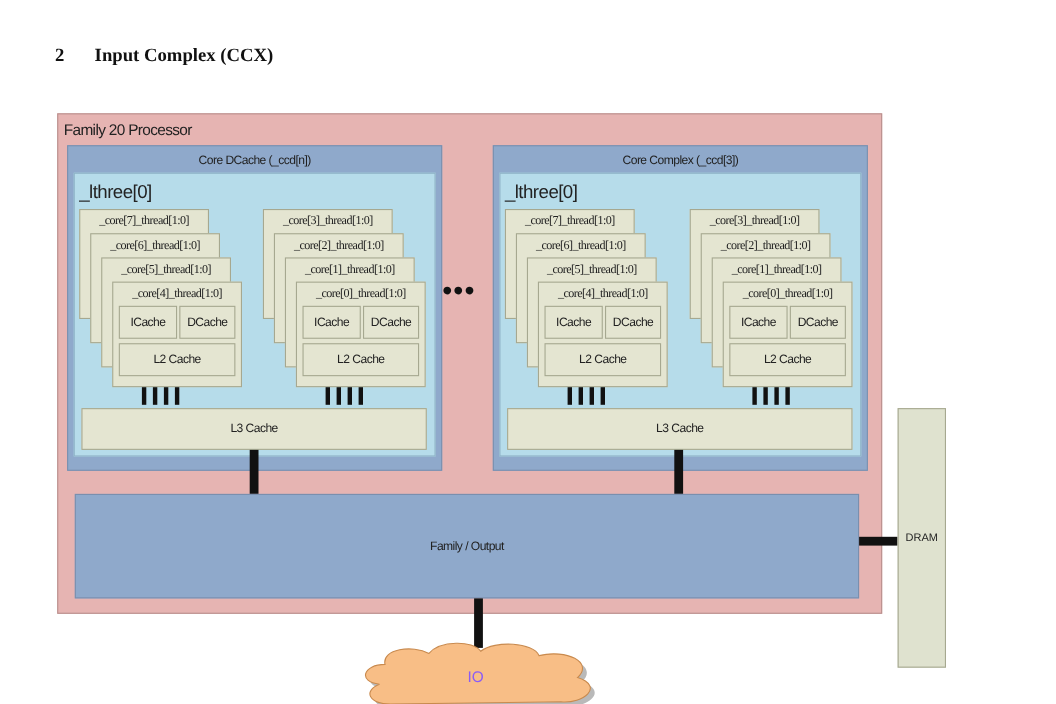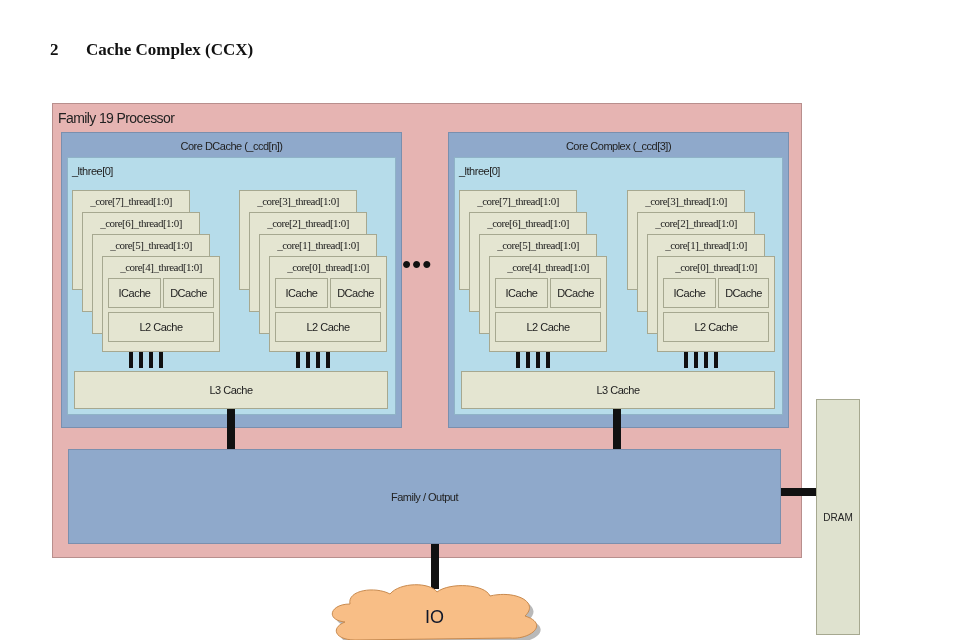--- a/index.html
+++ b/index.html
@@ -6,42 +6,42 @@
   body { width:960px; height:640px; background:#ffffff; position:relative; overflow:hidden;
          font-family:"Liberation Sans", sans-serif; }
   .abs { position:absolute; box-sizing:border-box; }
   .section-heading { left:50px; top:40px; font-family:"Liberation Serif", serif; font-weight:bold; font-size:17px; color:#111; }
   .section-heading .num { display:inline-block; width:36px; }
   .processor { left:52px; top:103px; width:750px; height:455px; background:#e6b4b2; border:1px solid #b88f8d; }
   .proc-label { left:58px; top:110px; font-size:14px; color:#222; letter-spacing:-0.6px; }
   .ccd { background:#8fa9cb; border:1px solid #7a8fae; }
   .ccd-title { font-size:11px; color:#222; text-align:center; letter-spacing:-0.5px; }
   .lthree { background:#b6dcea; border:1px solid #8fb3c7; }
-  .lthree-label { font-size:11px; color:#222; letter-spacing:-0.5px; }
+  .lthree-label { font-size:17px; color:#222; letter-spacing:-0.5px; }
   .core { background:#e4e5d1; border:1px solid #a6a890; }
   .core-label { font-size:11px; color:#222; text-align:center; letter-spacing:-0.5px; white-space:nowrap;font-family:Liberation Serif, serif; }
   .cache { background:#e4e5d1; border:1px solid #a6a890; font-size:11px; color:#222;
            display:flex; align-items:center; justify-content:center; letter-spacing:-0.5px; }
   .bus { background:#111; }
   .io-block { left:68px; top:449px; width:713px; height:95px; background:#8fa9cb; border:1px solid #7a8fae;
               display:flex; align-items:center; justify-content:center; font-size:11px; color:#222; letter-spacing:-0.5px; }
   .dram { left:816px; top:371px; width:44px; height:236px; background:#dfe2cf; border:1px solid #a6a890;
-          display:flex; align-items:center; justify-content:center; font-size:10px; color:#222;margin-top:28px; }
+          display:flex; align-items:center; justify-content:center; font-size:10px; color:#222; }
   .dots { left:402px; top:254px; font-size:26px; color:#111; letter-spacing:1px; line-height:20px; }
-  .cloud-label { left:425px; top:607px; font-size:18px; color:#0f172a; }
+  .cloud-label { left:425px; top:607px; font-size:14px; color:#8b5cf6; }
 </style>
 </head>
 <body>
 
 <div class="abs section-heading">
-  <span class="num">2</span><span>Cache Complex (CCX)</span>
+  <span class="num">2</span><span>Input Complex (CCX)</span>
 </div>
 
 <div class="abs processor"></div>
-<div class="abs proc-label">Family 19 Processor</div>
+<div class="abs proc-label">Family 20 Processor</div>
 
 <div id="ccd-container">
     <div class="abs ccd" style="left:61px; top:132px; width:341px; height:296px;"></div>
     <div class="abs ccd-title" style="left:61px; top:140px; width:341px;">Core DCache (_ccd[n])</div>
     <div class="abs lthree" style="left:67px; top:157px; width:329px; height:258px;"></div>
     <div class="abs lthree-label" style="left:72px; top:165px;">_lthree[0]</div>
     <div class="abs core" style="left:72px; top:190px; width:118px; height:100px;"></div>
     <div class="abs core-label" style="left:72px; top:195px; width:118px;">_core[7]_thread[1:0]</div>
     <div class="abs core" style="left:82px; top:212px; width:118px; height:100px;"></div>
     <div class="abs core-label" style="left:82px; top:217px; width:118px;">_core[6]_thread[1:0]</div>

